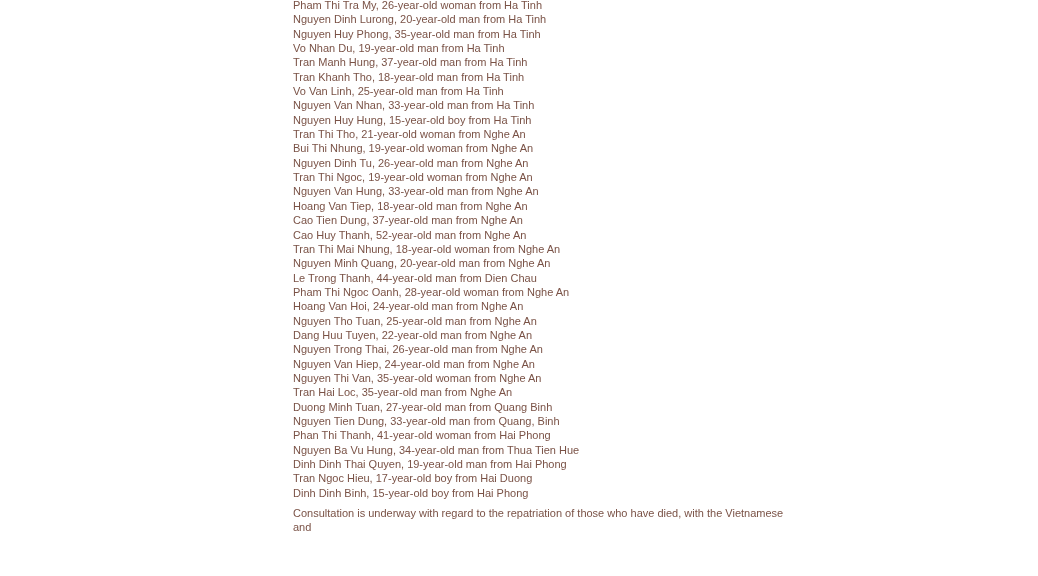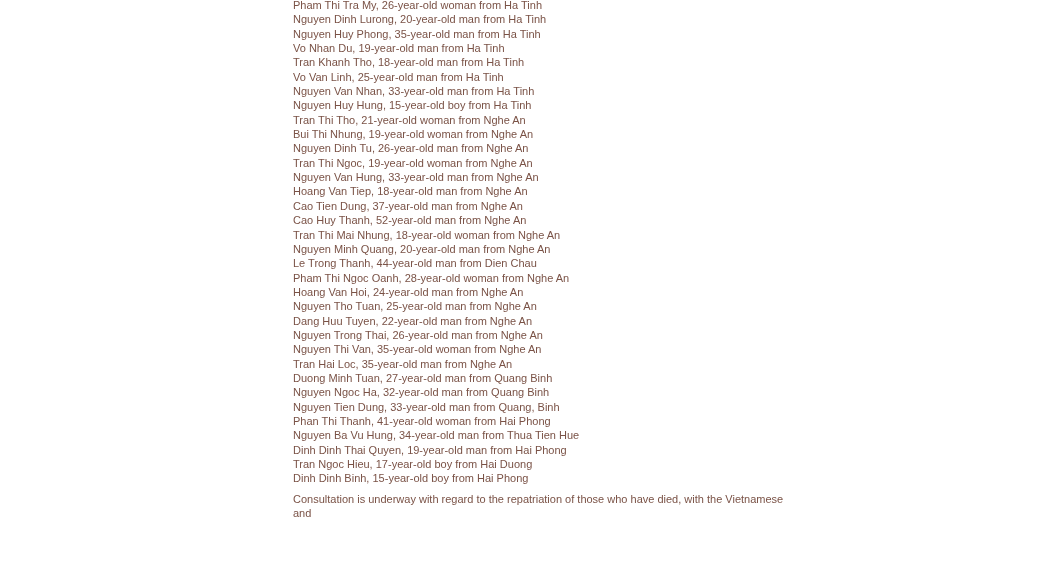--- a/index.html
+++ b/index.html
@@ -45,20 +45,21 @@
   <div class="victims">
 
       <div class="line">Pham Thi Tra My, 26-year-old woman from Ha Tinh</div>
 
       <div class="line">Nguyen Dinh Lurong, 20-year-old man from Ha Tinh</div>
 
       <div class="line">Nguyen Huy Phong, 35-year-old man from Ha Tinh</div>
 
       <div class="line">Vo Nhan Du, 19-year-old man from Ha Tinh</div>
 
+      <div class="line">Tran Manh Hung, 37-year-old man from Ha Tinh</div>
 
       <div class="line">Tran Khanh Tho, 18-year-old man from Ha Tinh</div>
 
       <div class="line">Vo Van Linh, 25-year-old man from Ha Tinh</div>
 
       <div class="line">Nguyen Van Nhan, 33-year-old man from Ha Tinh</div>
 
 
       <div class="line">Nguyen Huy Hung, 15-year-old boy from Ha Tinh</div>
 
@@ -89,28 +90,28 @@
       <div class="line">Pham Thi Ngoc Oanh, 28-year-old woman from Nghe An</div>
 
       <div class="line">Hoang Van Hoi, 24-year-old man from Nghe An</div>
 
       <div class="line">Nguyen Tho Tuan, 25-year-old man from Nghe An</div>
 
       <div class="line">Dang Huu Tuyen, 22-year-old man from Nghe An</div>
 
       <div class="line">Nguyen Trong Thai, 26-year-old man from Nghe An</div>
 
+      <div class="line">Nguyen Van Hiep, 24-year-old man from Nghe An</div>
 
       <div class="line">Nguyen Thi Van, 35-year-old woman from Nghe An</div>
 
       <div class="line">Tran Hai Loc, 35-year-old man from Nghe An</div>
 
       <div class="line">Duong Minh Tuan, 27-year-old man from Quang Binh</div>
 
-      <div class="line">Nguyen Ngoc Ha, 32-year-old man from Quang Binh</div>
 
       <div class="line">Nguyen Tien Dung, 33-year-old man from Quang, Binh</div>
 
       <div class="line">Phan Thi Thanh, 41-year-old woman from Hai Phong</div>
 
       <div class="line">Nguyen Ba Vu Hung, 34-year-old man from Thua Tien Hue</div>
 
       <div class="line">Dinh Dinh Thai Quyen, 19-year-old man from Hai Phong</div>
 
       <div class="line">Tran Ngoc Hieu, 17-year-old boy from Hai Duong</div>

